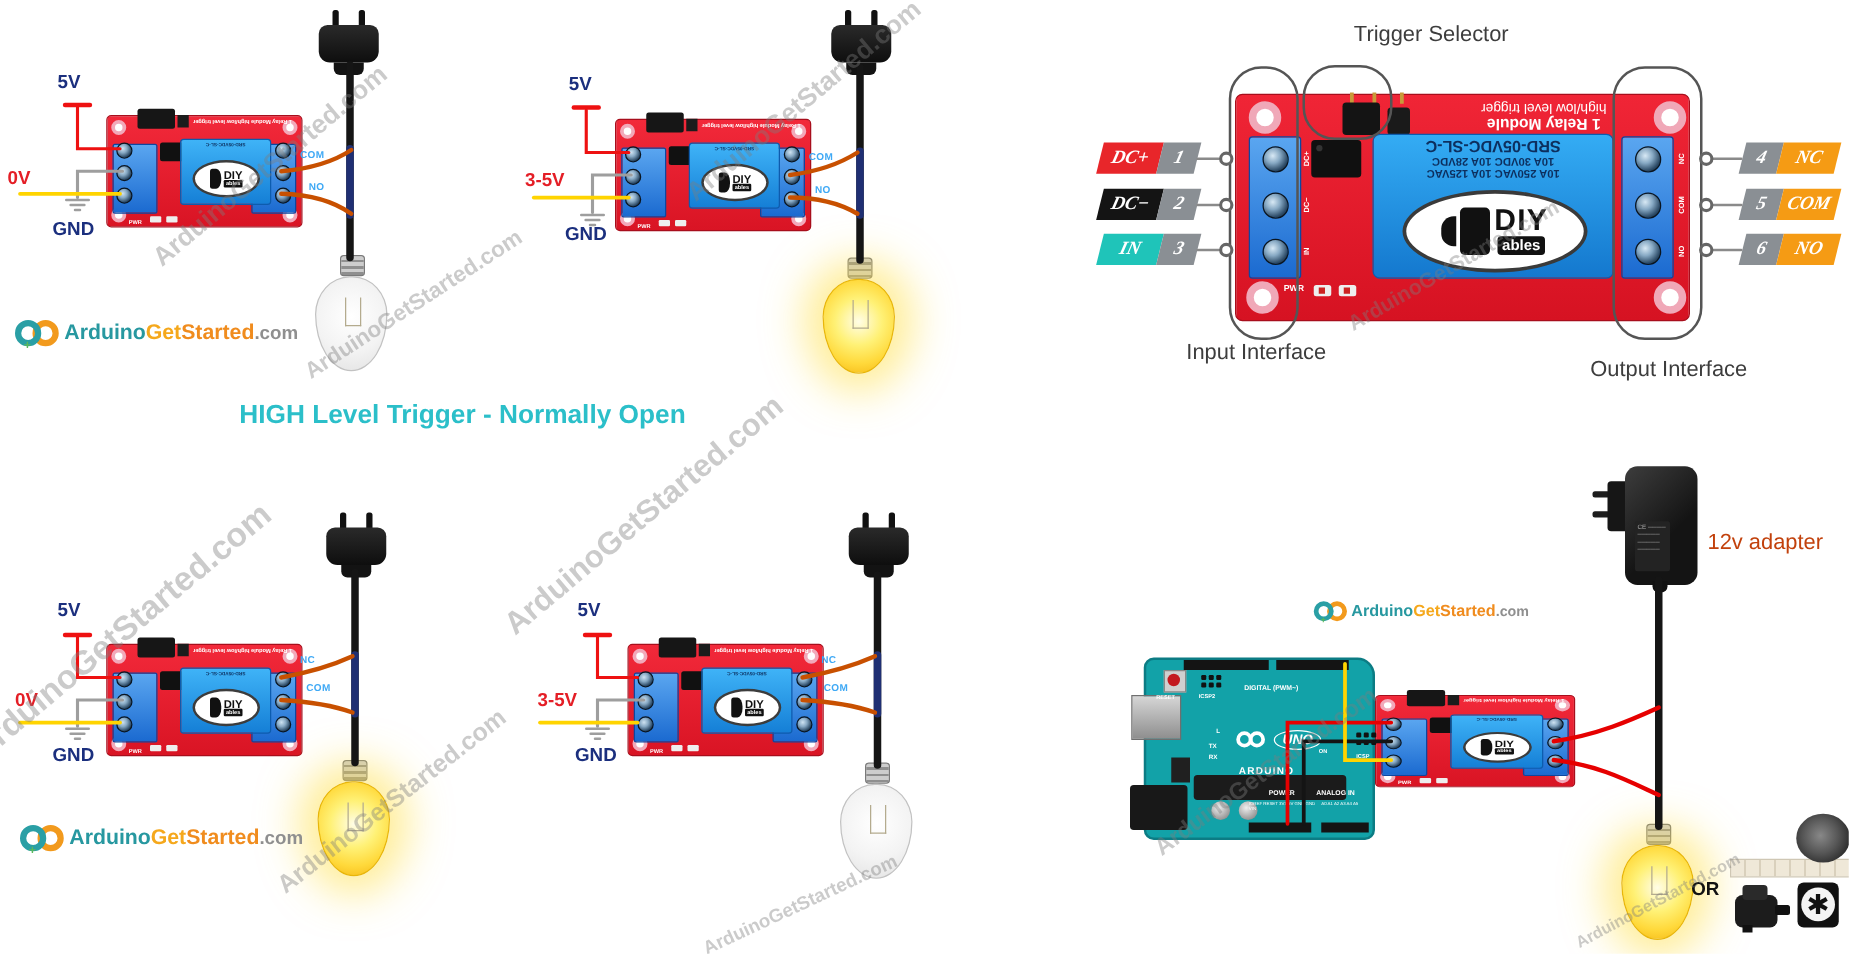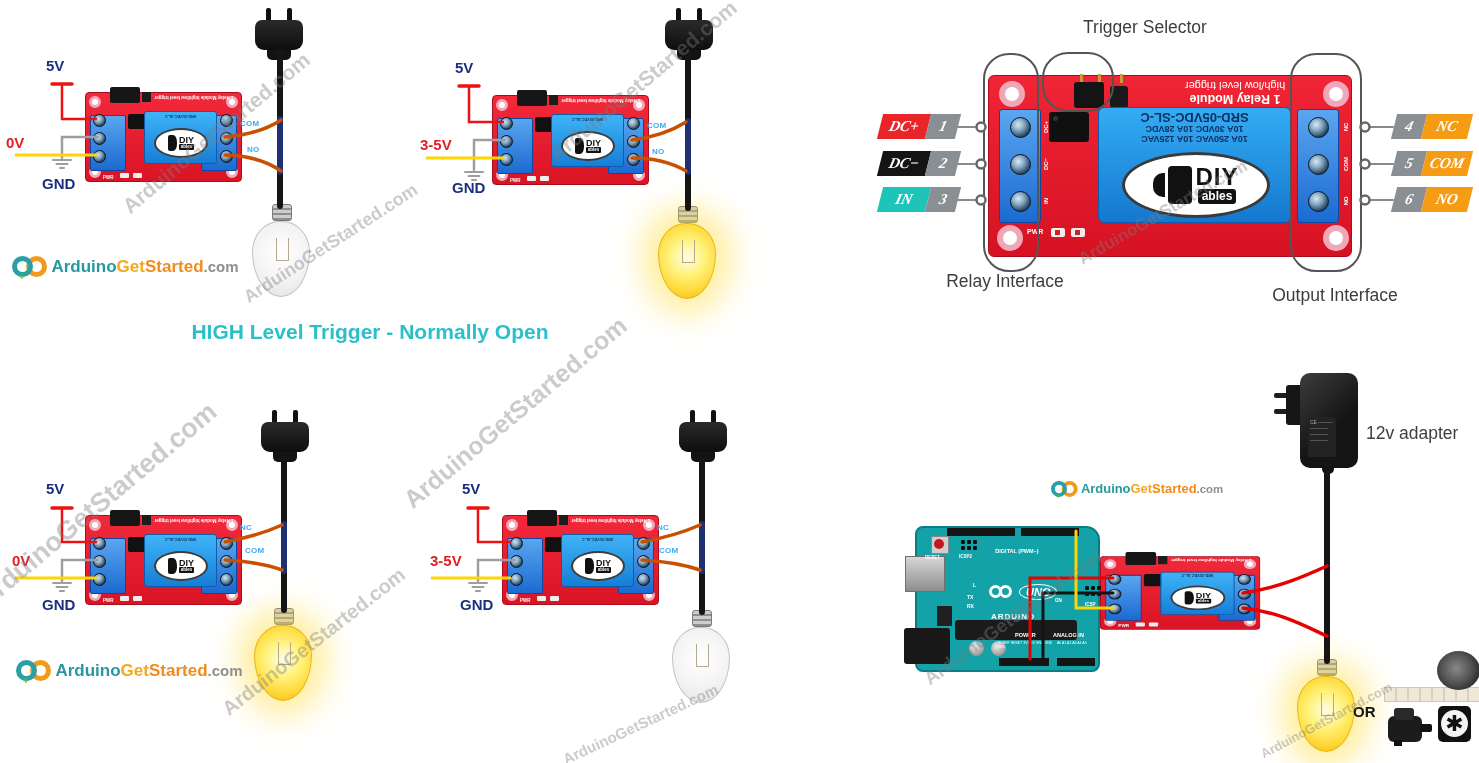--- a/index.html
+++ b/index.html
@@ -8,21 +8,21 @@
   .abs{position:absolute;}
   .layer{position:absolute;left:0;top:0;width:1479px;height:763px;}
   svg.wires{position:absolute;left:0;top:0;pointer-events:none;}
 
   
   .navy{color:#1b2f7e;font-weight:bold;font-size:15px;}
   .redlbl{color:#e41e26;font-weight:bold;font-size:15px;}
   .contact{color:#3fa9f5;font-weight:bold;font-size:8px;letter-spacing:.3px;}
   .sect-title{color:#2bbfc9;font-weight:bold;font-size:21px;text-align:center;width:440px;}
   .pin-caption{color:#3d3d3d;font-size:17.5px;text-align:center;}
-  .adapterlbl{color:#404040;font-size:17.5px;}
+  .adapterlbl{color:#c2410c;font-size:17.5px;}
   .orlbl{color:#111;font-weight:bold;font-size:15px;}
   .wm{position:absolute;color:rgba(125,125,125,.40);font-weight:bold;transform-origin:0 0;white-space:nowrap;}
 
   
   .agslogo{position:absolute;height:42px;white-space:nowrap;transform-origin:0 0;}
   .agslogo .ring{display:inline-block;width:21px;height:21px;border-radius:50%;vertical-align:middle;box-sizing:border-box;}
   .agslogo .r1{border:5px solid #2a9fa5;margin-right:-7px;position:relative;}
   .agslogo .r2{border:5px solid #f29a1d;}
   .agslogo .plus{position:absolute;left:2px;top:10px;color:#5cb85c;font-size:10px;font-weight:bold;}
   .agslogo .t1{color:#2798a0;font-weight:bold;font-size:17px;vertical-align:middle;}
@@ -649,21 +649,21 @@
   <div class="abs contact" style="left:240px;top:523px">NC</div>
   <div class="abs contact" style="left:245px;top:546px">COM</div>
 
   <div class="abs navy" style="left:462px;top:480px">5V</div>
   <div class="abs redlbl" style="left:430px;top:552px">3-5V</div>
   <div class="abs navy" style="left:460px;top:596px">GND</div>
   <div class="abs contact" style="left:657px;top:523px">NC</div>
   <div class="abs contact" style="left:659px;top:546px">COM</div>
 
   <div class="abs pin-caption" style="left:1030px;top:17px;width:230px">Trigger Selector</div>
-  <div class="abs pin-caption" style="left:935px;top:271px;width:140px">Relay Interface</div>
+  <div class="abs pin-caption" style="left:935px;top:271px;width:140px">Input Interface</div>
   <div class="abs pin-caption" style="left:1250px;top:285px;width:170px">Output Interface</div>
 
   <div class="abs adapterlbl" style="left:1366px;top:423px">12v adapter</div>
   <div class="abs orlbl" style="left:1353px;top:703px">OR</div>
 
   <div class="wm" style="left:118px;top:200px;font-size:21px;transform:rotate(-40deg)">ArduinoGetStarted.com</div>
   <div class="wm" style="left:545px;top:148px;font-size:21px;transform:rotate(-40deg)">ArduinoGetStarted.com</div>
   <div class="wm" style="left:240px;top:290px;font-size:18px;transform:rotate(-33deg)">ArduinoGetStarted.com</div>
   <div class="wm" style="left:1075px;top:252px;font-size:17px;transform:rotate(-30deg)">ArduinoGetStarted.com</div>
   <div class="wm" style="left:-30px;top:592px;font-size:27px;transform:rotate(-40deg)">ArduinoGetStarted.com</div>

